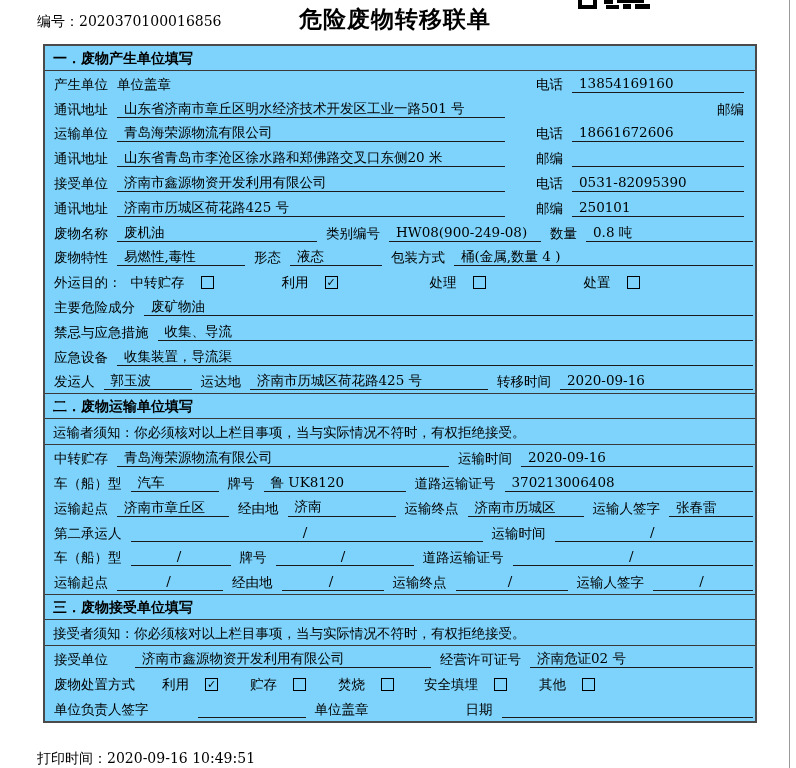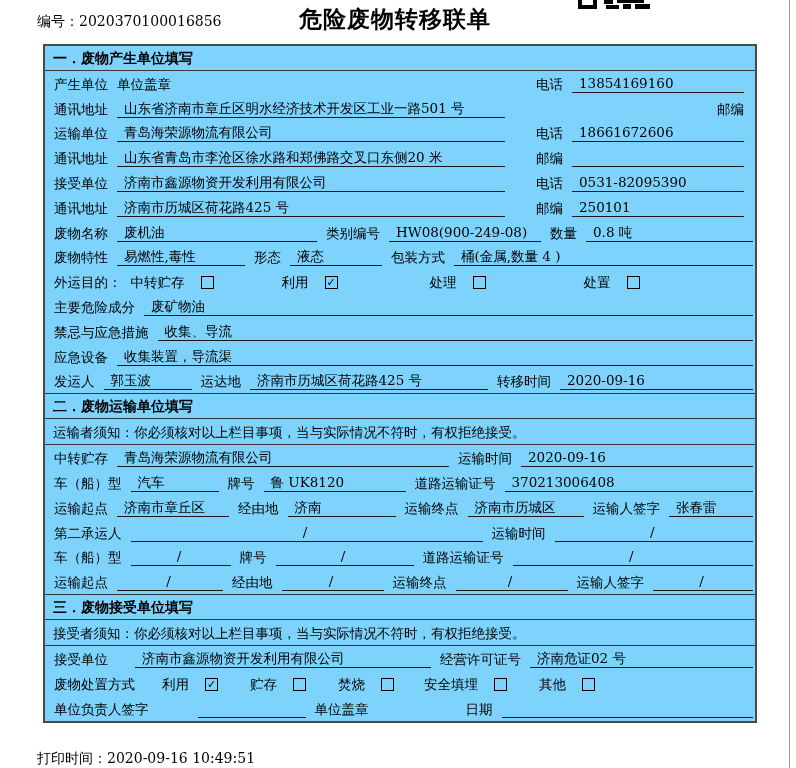--- a/index.html
+++ b/index.html
@@ -163,21 +163,21 @@
           <span class="val" style="min-width: 88px;">汽车</span>
           <span class="lbl">牌号</span>
           <span class="val" style="min-width: 142px;">鲁 UK8120</span>
           <span class="lbl">道路运输证号</span>
           <span class="val grow">370213006408</span>
         </div>
         <div class="row">
           <span class="lbl">运输起点</span>
           <span class="val" style="min-width: 112px;">济南市章丘区</span>
           <span class="lbl">经由地</span>
-          <span class="val" style="min-width: 108px;">济南</span>
+          <span class="val" style="min-width: 108px; font-family: Liberation Serif, serif;">济南</span>
           <span class="lbl">运输终点</span>
           <span class="val" style="min-width: 116px;">济南市历城区</span>
           <span class="lbl">运输人签字</span>
           <span class="val grow">张春雷</span>
         </div>
         <div class="row">
           <span class="lbl">第二承运人</span>
           <span class="val center" style="min-width: 352px;">/</span>
           <span class="lbl">运输时间</span>
           <span class="val grow center">/</span>

